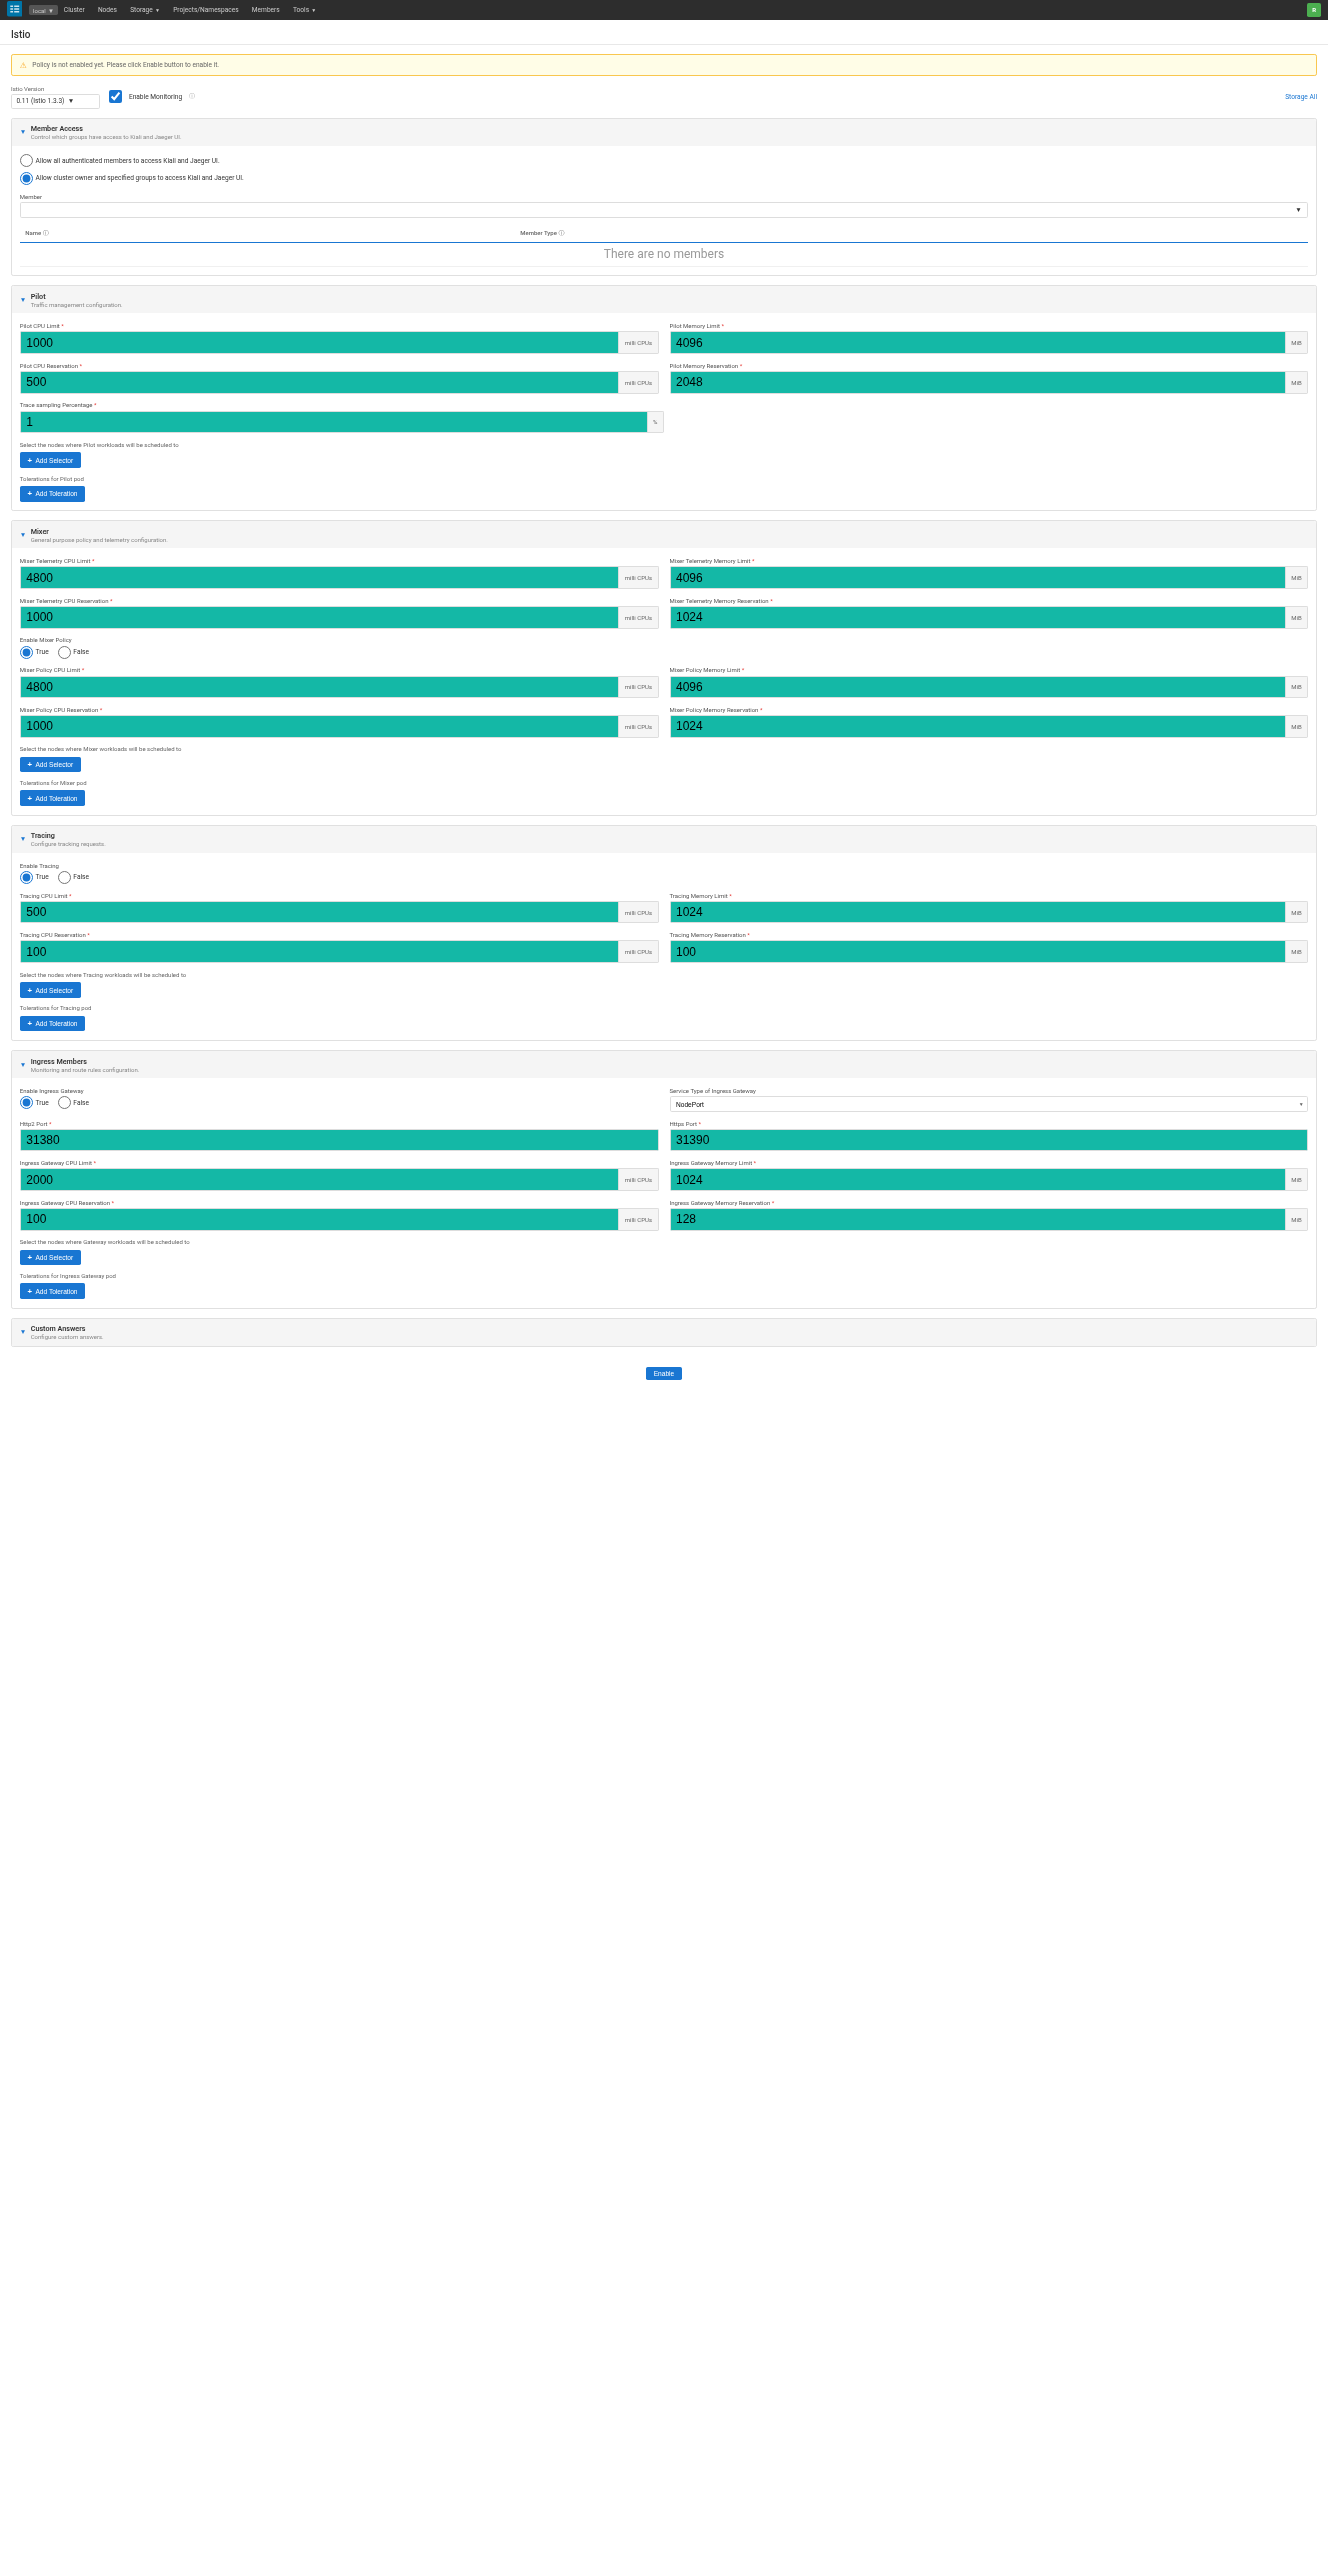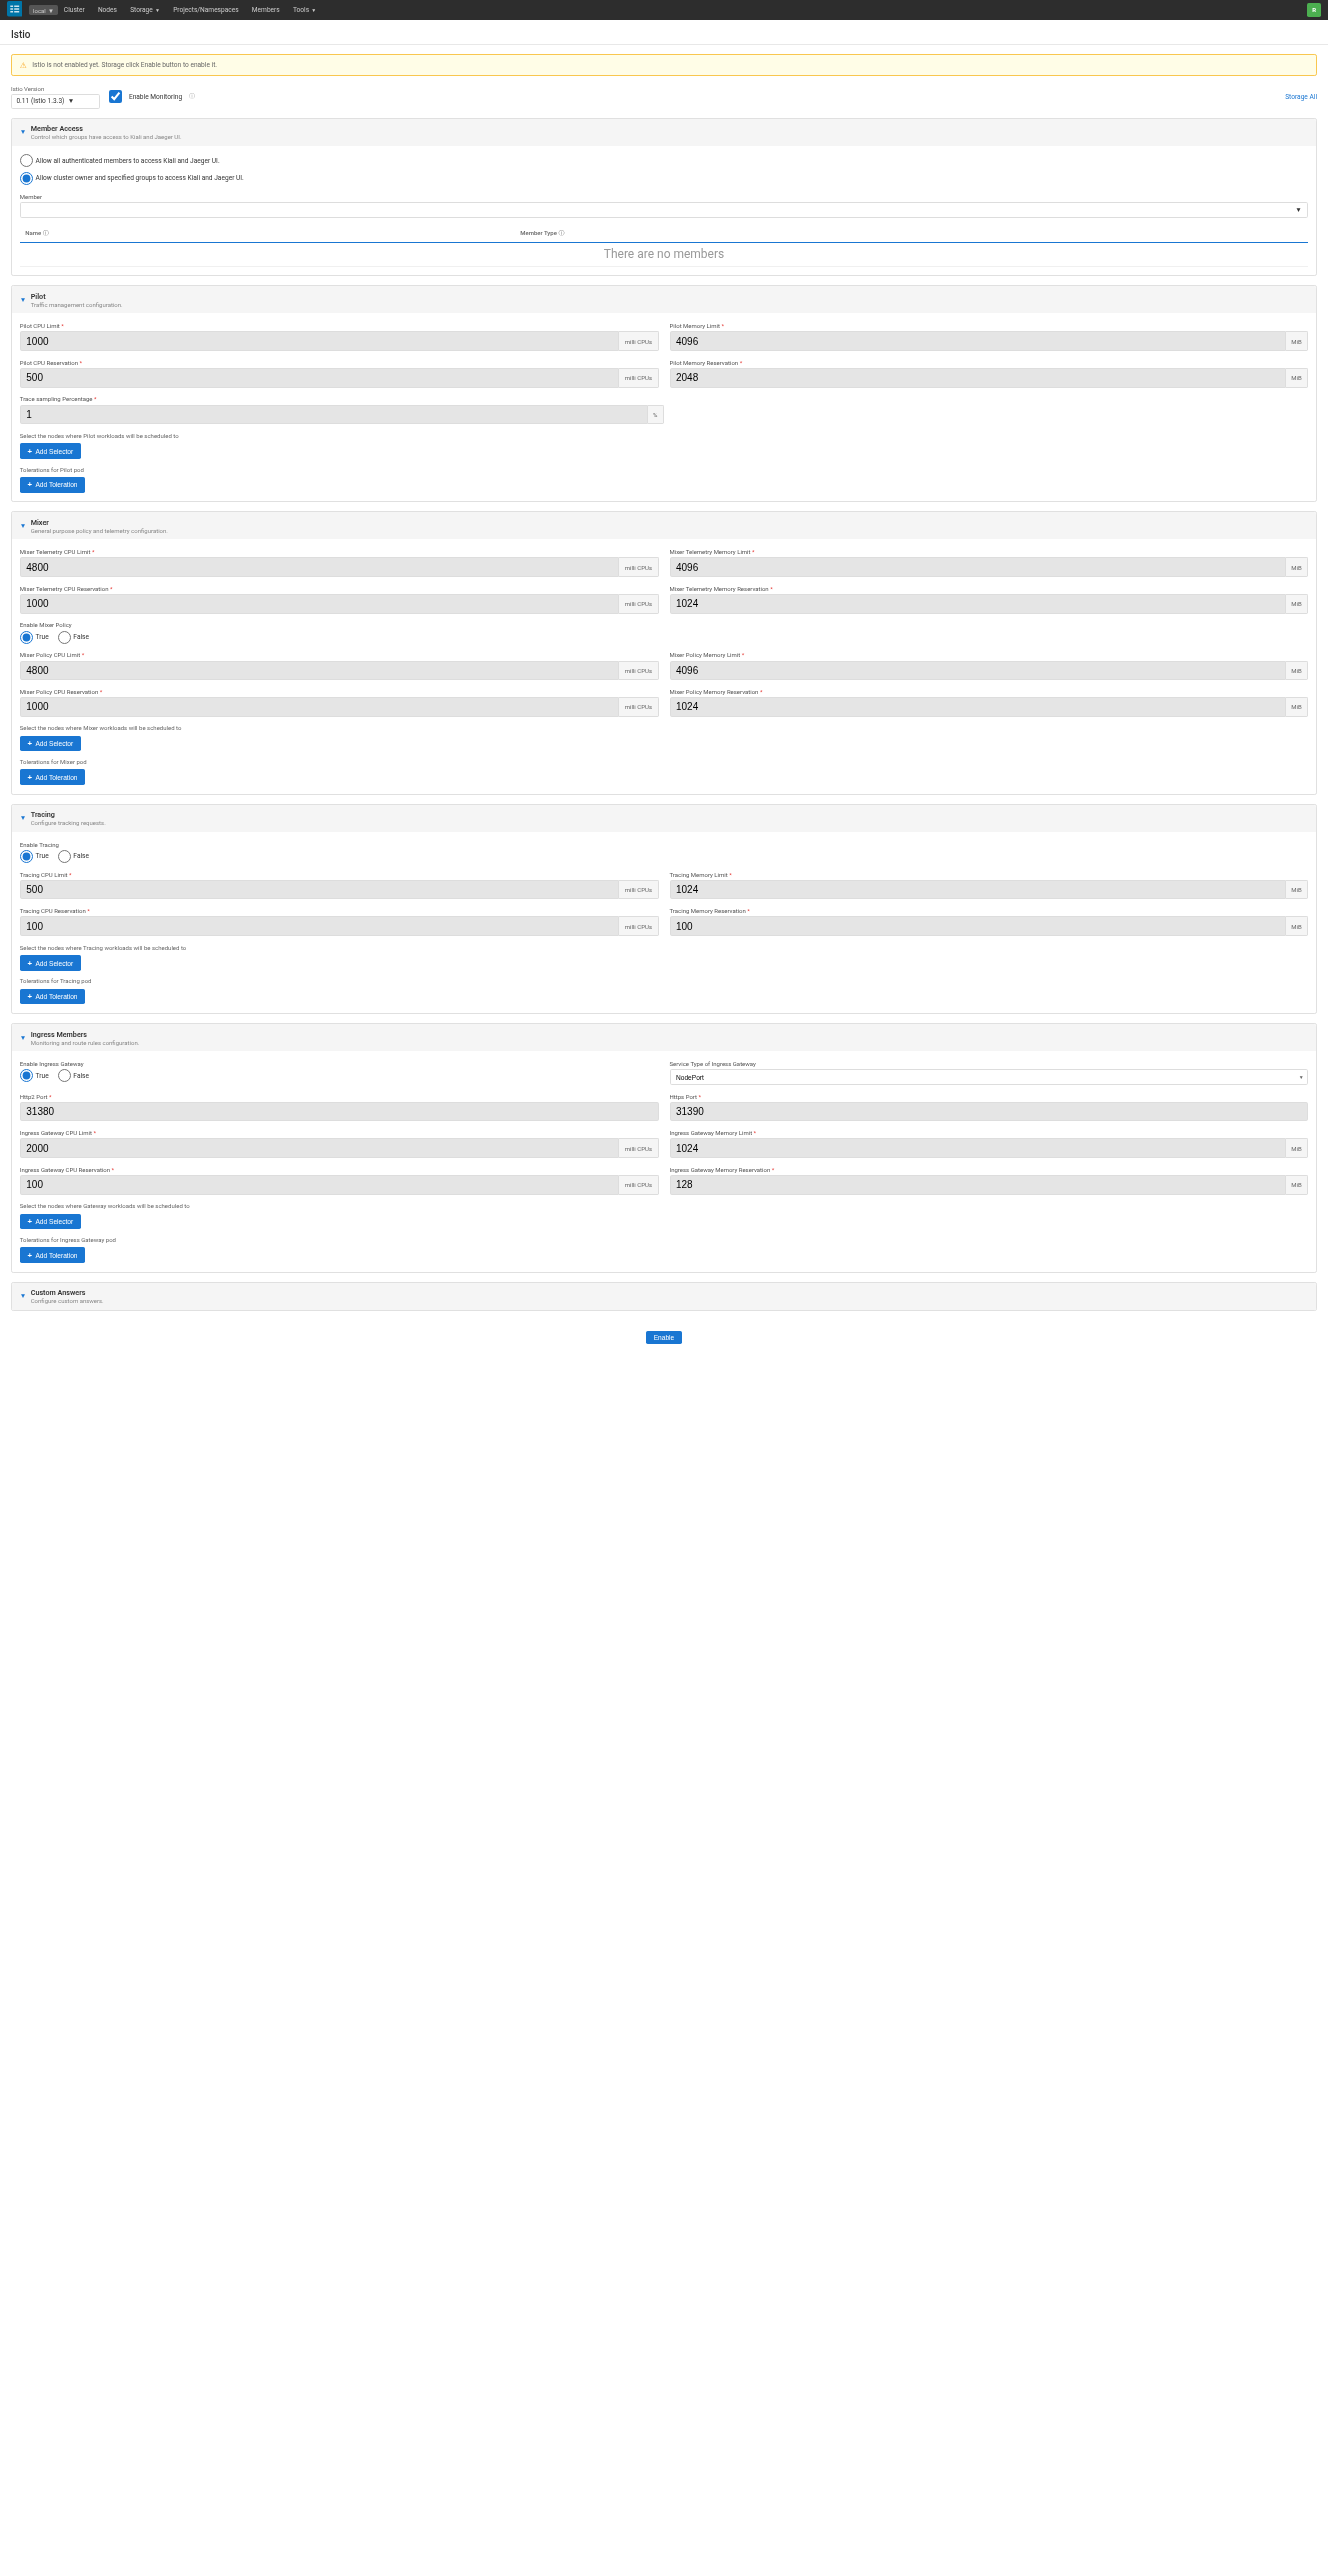--- a/index.html
+++ b/index.html
@@ -43,21 +43,21 @@
     .section-arrow { color: #1976d2; font-size: 6.6px; }
     .section-title { font-size: 7.2px; font-weight: 600; color: #333; }
     .section-subtitle { font-size: 6px; color: #888; }
     .section-body { padding: 8.9px 7.8px; }
 
     
     .form-group { margin-bottom: 7.8px; }
     .form-label { font-size: 6px; color: #555; margin-bottom: 2.2px; display: block; }
     .form-label .required { color: #e53935; }
     .input-group { display: flex; }
-    .form-input { border: 0.6px solid #ddd; border-radius: 1.7px; padding: 3.3px 5.5px; font-size: 10px; width: 100%; background: #e5e5e5; outline: none; }
+    .form-input { border: 0.6px solid #ddd; border-radius: 1.7px; padding: 3.3px 5.5px; font-size: 12px; width: 100%; background: #14b8a6; outline: none; }
     .input-addon { background: #f5f5f5; border: 0.6px solid #ddd; border-left: none; border-radius: 0 1.7px 1.7px 0; padding: 3.3px 5.5px; font-size: 6px; color: #666; white-space: nowrap; display: flex; align-items: center; }
     .form-input.with-addon { border-radius: 1.7px 0 0 1.7px; }
 
     .form-row { display: grid; grid-template-columns: 1fr 1fr; gap: 11px; margin-bottom: 7.8px; }
 
     
     .radio-group { display: flex; align-items: center; gap: 8.9px; }
     .radio-label { display: flex; align-items: center; gap: 2.8px; font-size: 6.6px; cursor: pointer; }
     .radio-label input { accent-color: #1976d2; }
 
@@ -131,21 +131,21 @@
 
 <div class="page">
   <div class="page-header">
     <h1 class="page-title">Istio</h1>
   </div>
 
   <div class="content">
 
     <div class="alert alert-warning">
       <span class="alert-icon">⚠</span>
-      <span>Istio is not enabled yet. Storage click Enable button to enable it.</span>
+      <span>Policy is not enabled yet. Please click Enable button to enable it.</span>
     </div>
 
     <div class="version-row">
       <div>
         <div class="version-label">Istio Version</div>
         <div class="version-select">
           <span>0.11 (Istio 1.3.3)</span>
           <span>▼</span>
         </div>
       </div>

